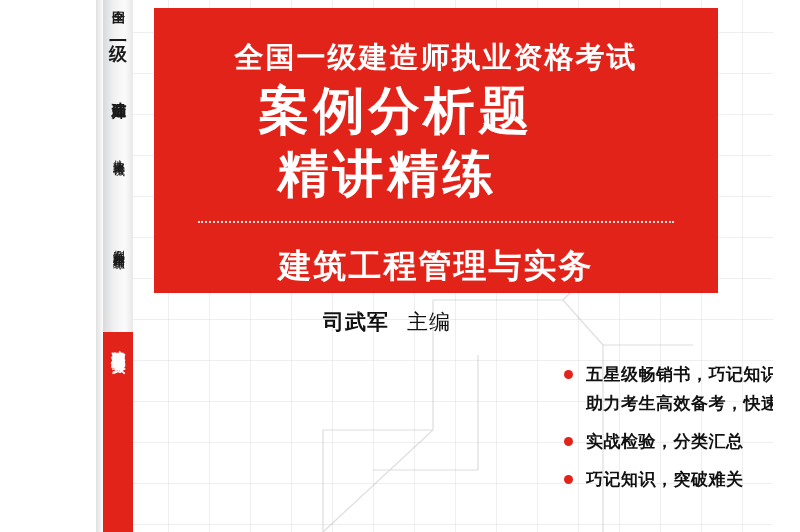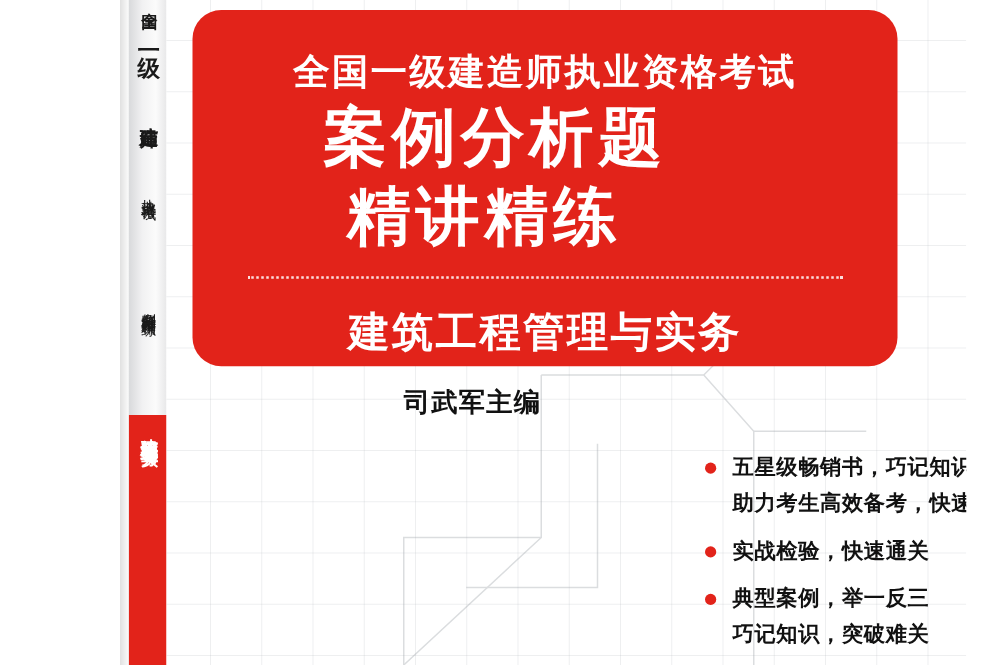--- a/index.html
+++ b/index.html
@@ -86,21 +86,20 @@
 
   
   .redbox {
     position: absolute;
     left: 21px;
     top: 8px;
     width: 564px;
     height: 285px;
     background: #e2231a;
     box-shadow: 0 0 0 0 rgba(0,0,0,0);
-    border-radius: 23px;
   }
   .exam-line {
     position: absolute;
     top: 30px;
     left: 0;
     width: 564px;
     text-align: center;
     color: #ffffff;
     font-size: 29px;
     font-weight: bold;
@@ -154,21 +153,22 @@
   .author {
     position: absolute;
     left: 190px;
     top: 308px;
     color: #111111;
     font-size: 21px;
     font-weight: bold;
     letter-spacing: 1px;
   }
   .author .role {
-    font-weight: bold;
+    font-weight: normal;
+    margin-left: 18px;
     text-align: center;
   }
 
   
   .bullets {
     position: absolute;
     left: 425px;
     top: 360px;
     width: 340px;
   }
@@ -258,28 +258,27 @@
         <div class="bullet-line">
           <span>助力考生高效备考，快速通关</span>
         </div>
       </div>
 
       <div class="bullet-group">
         <div class="bullet-line">
           <span class="dot"></span>
         </div>
         <div class="bullet-line">
-          <span>实战检验，快速通关</span>
+          <span>实战检验，分类汇总</span>
         </div>
       </div>
 
       <div class="bullet-group">
         <div class="bullet-line">
           <span class="dot"></span>
-          <span>典型案例，举一反三</span>
         </div>
         <div class="bullet-line">
           <span>巧记知识，突破难关</span>
         </div>
       </div>
 
     </div>
   </div>
 </div>
 

